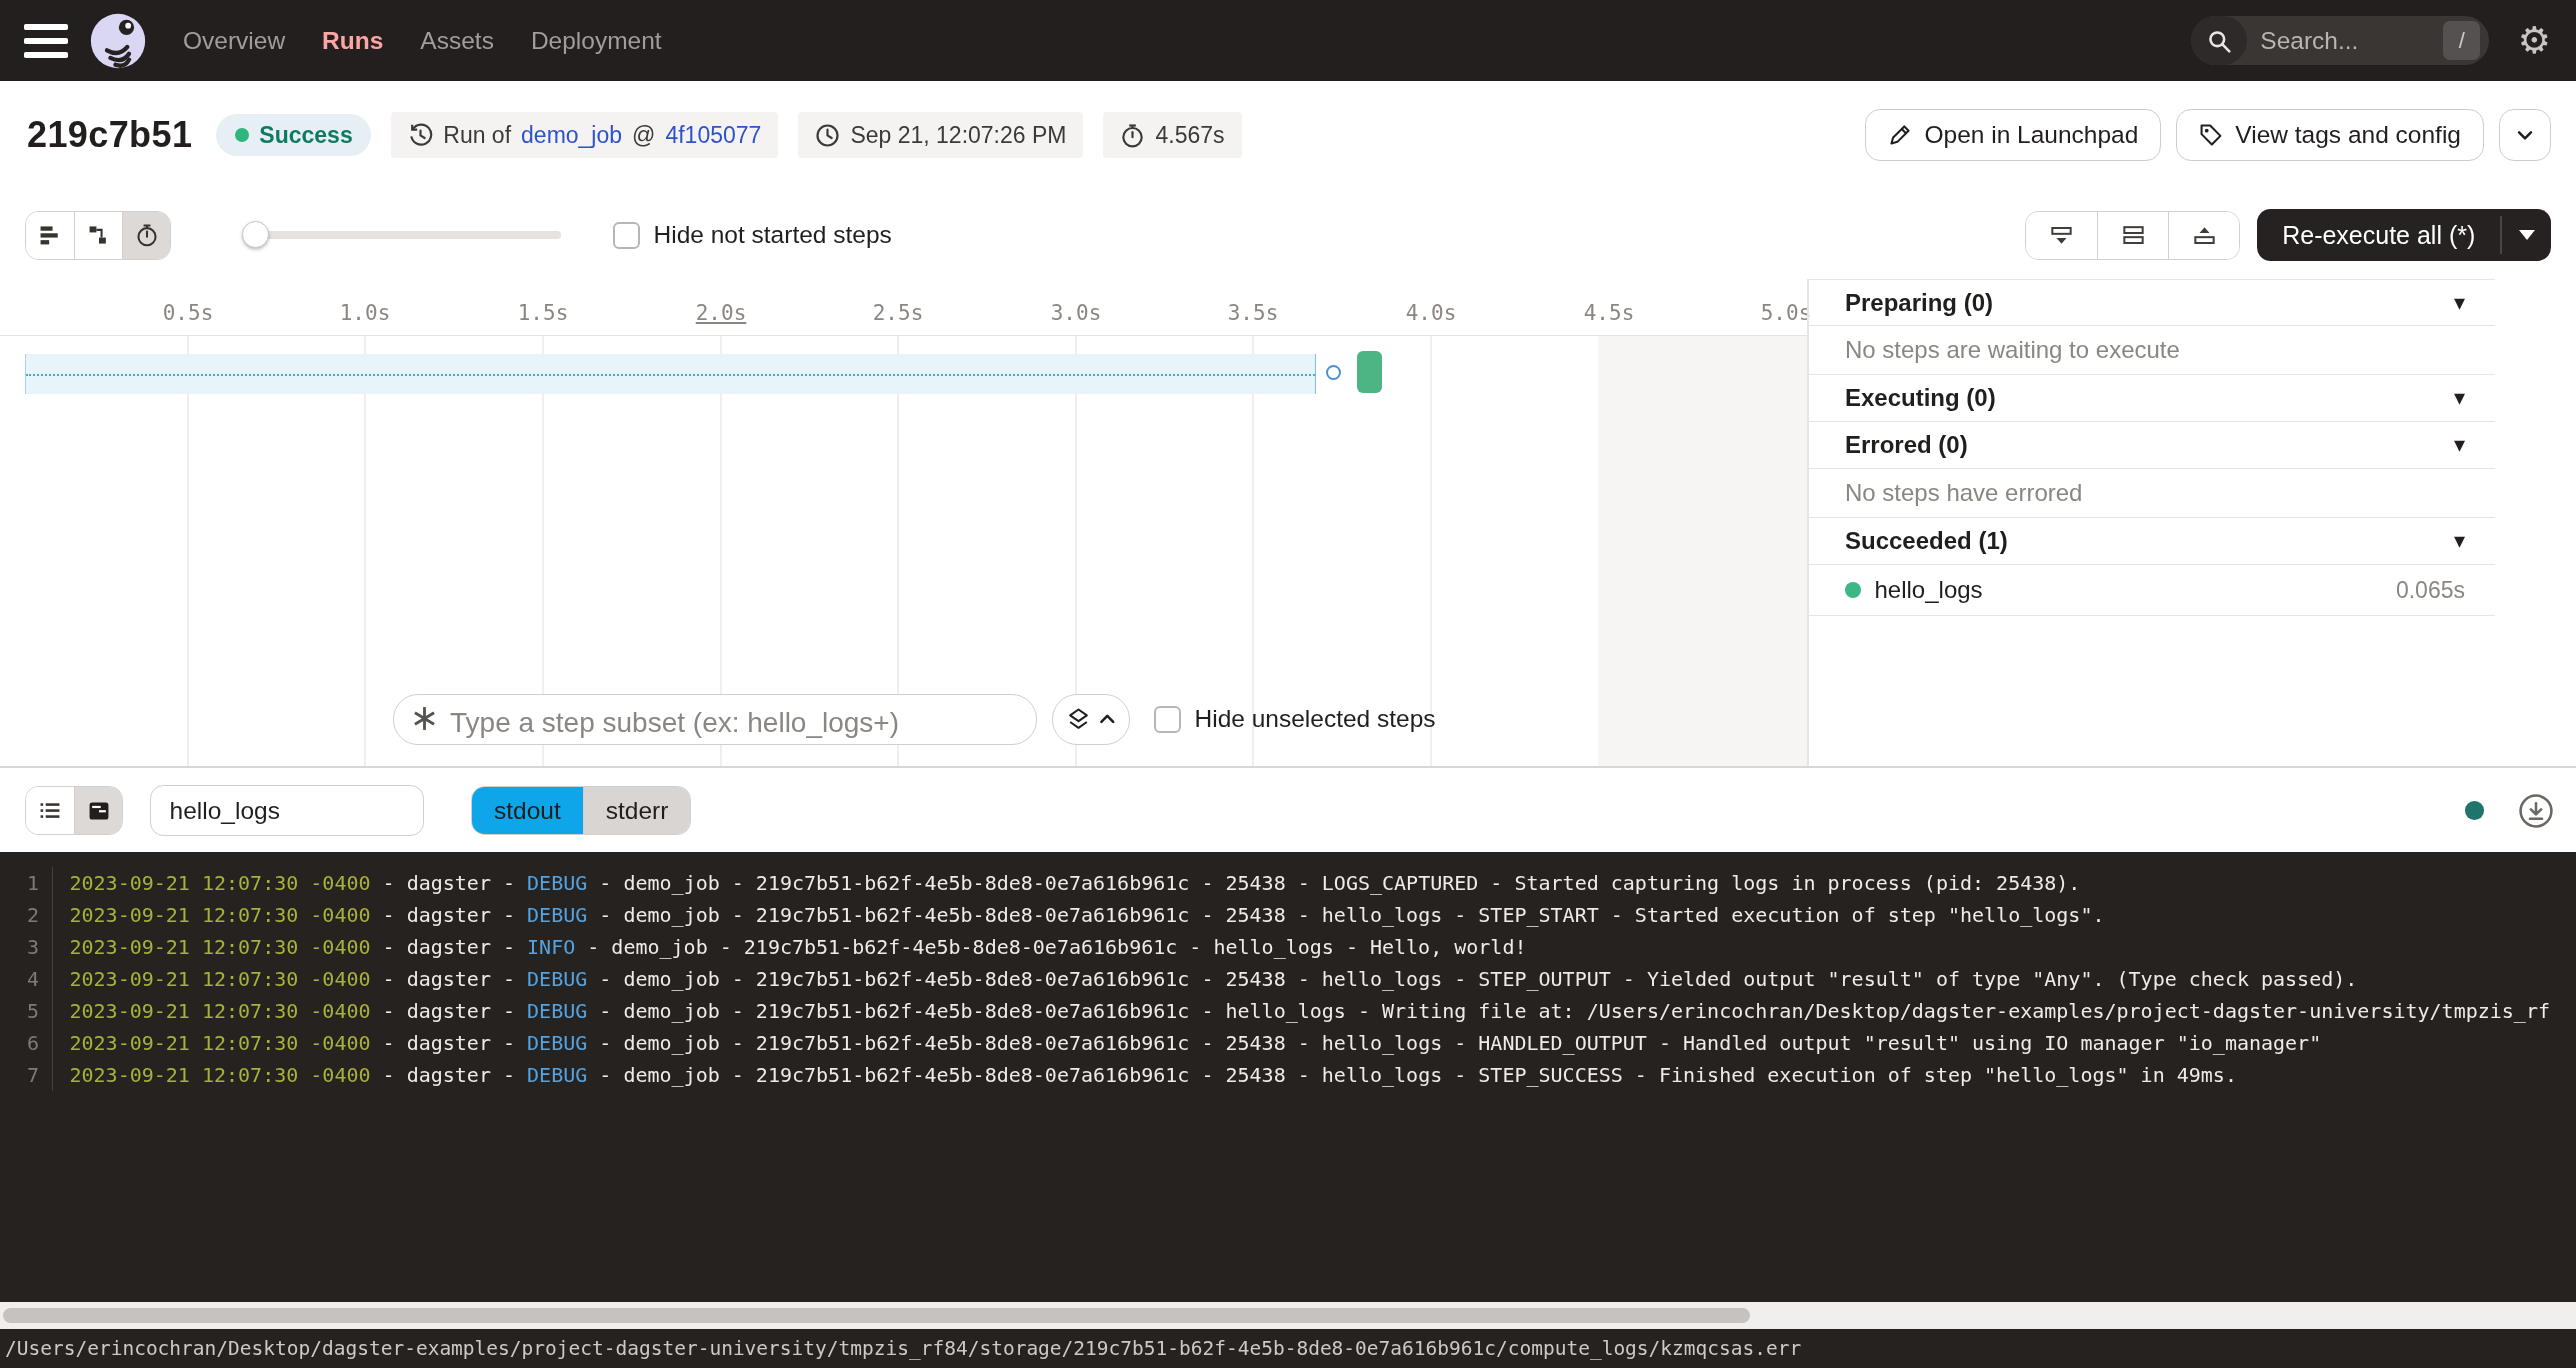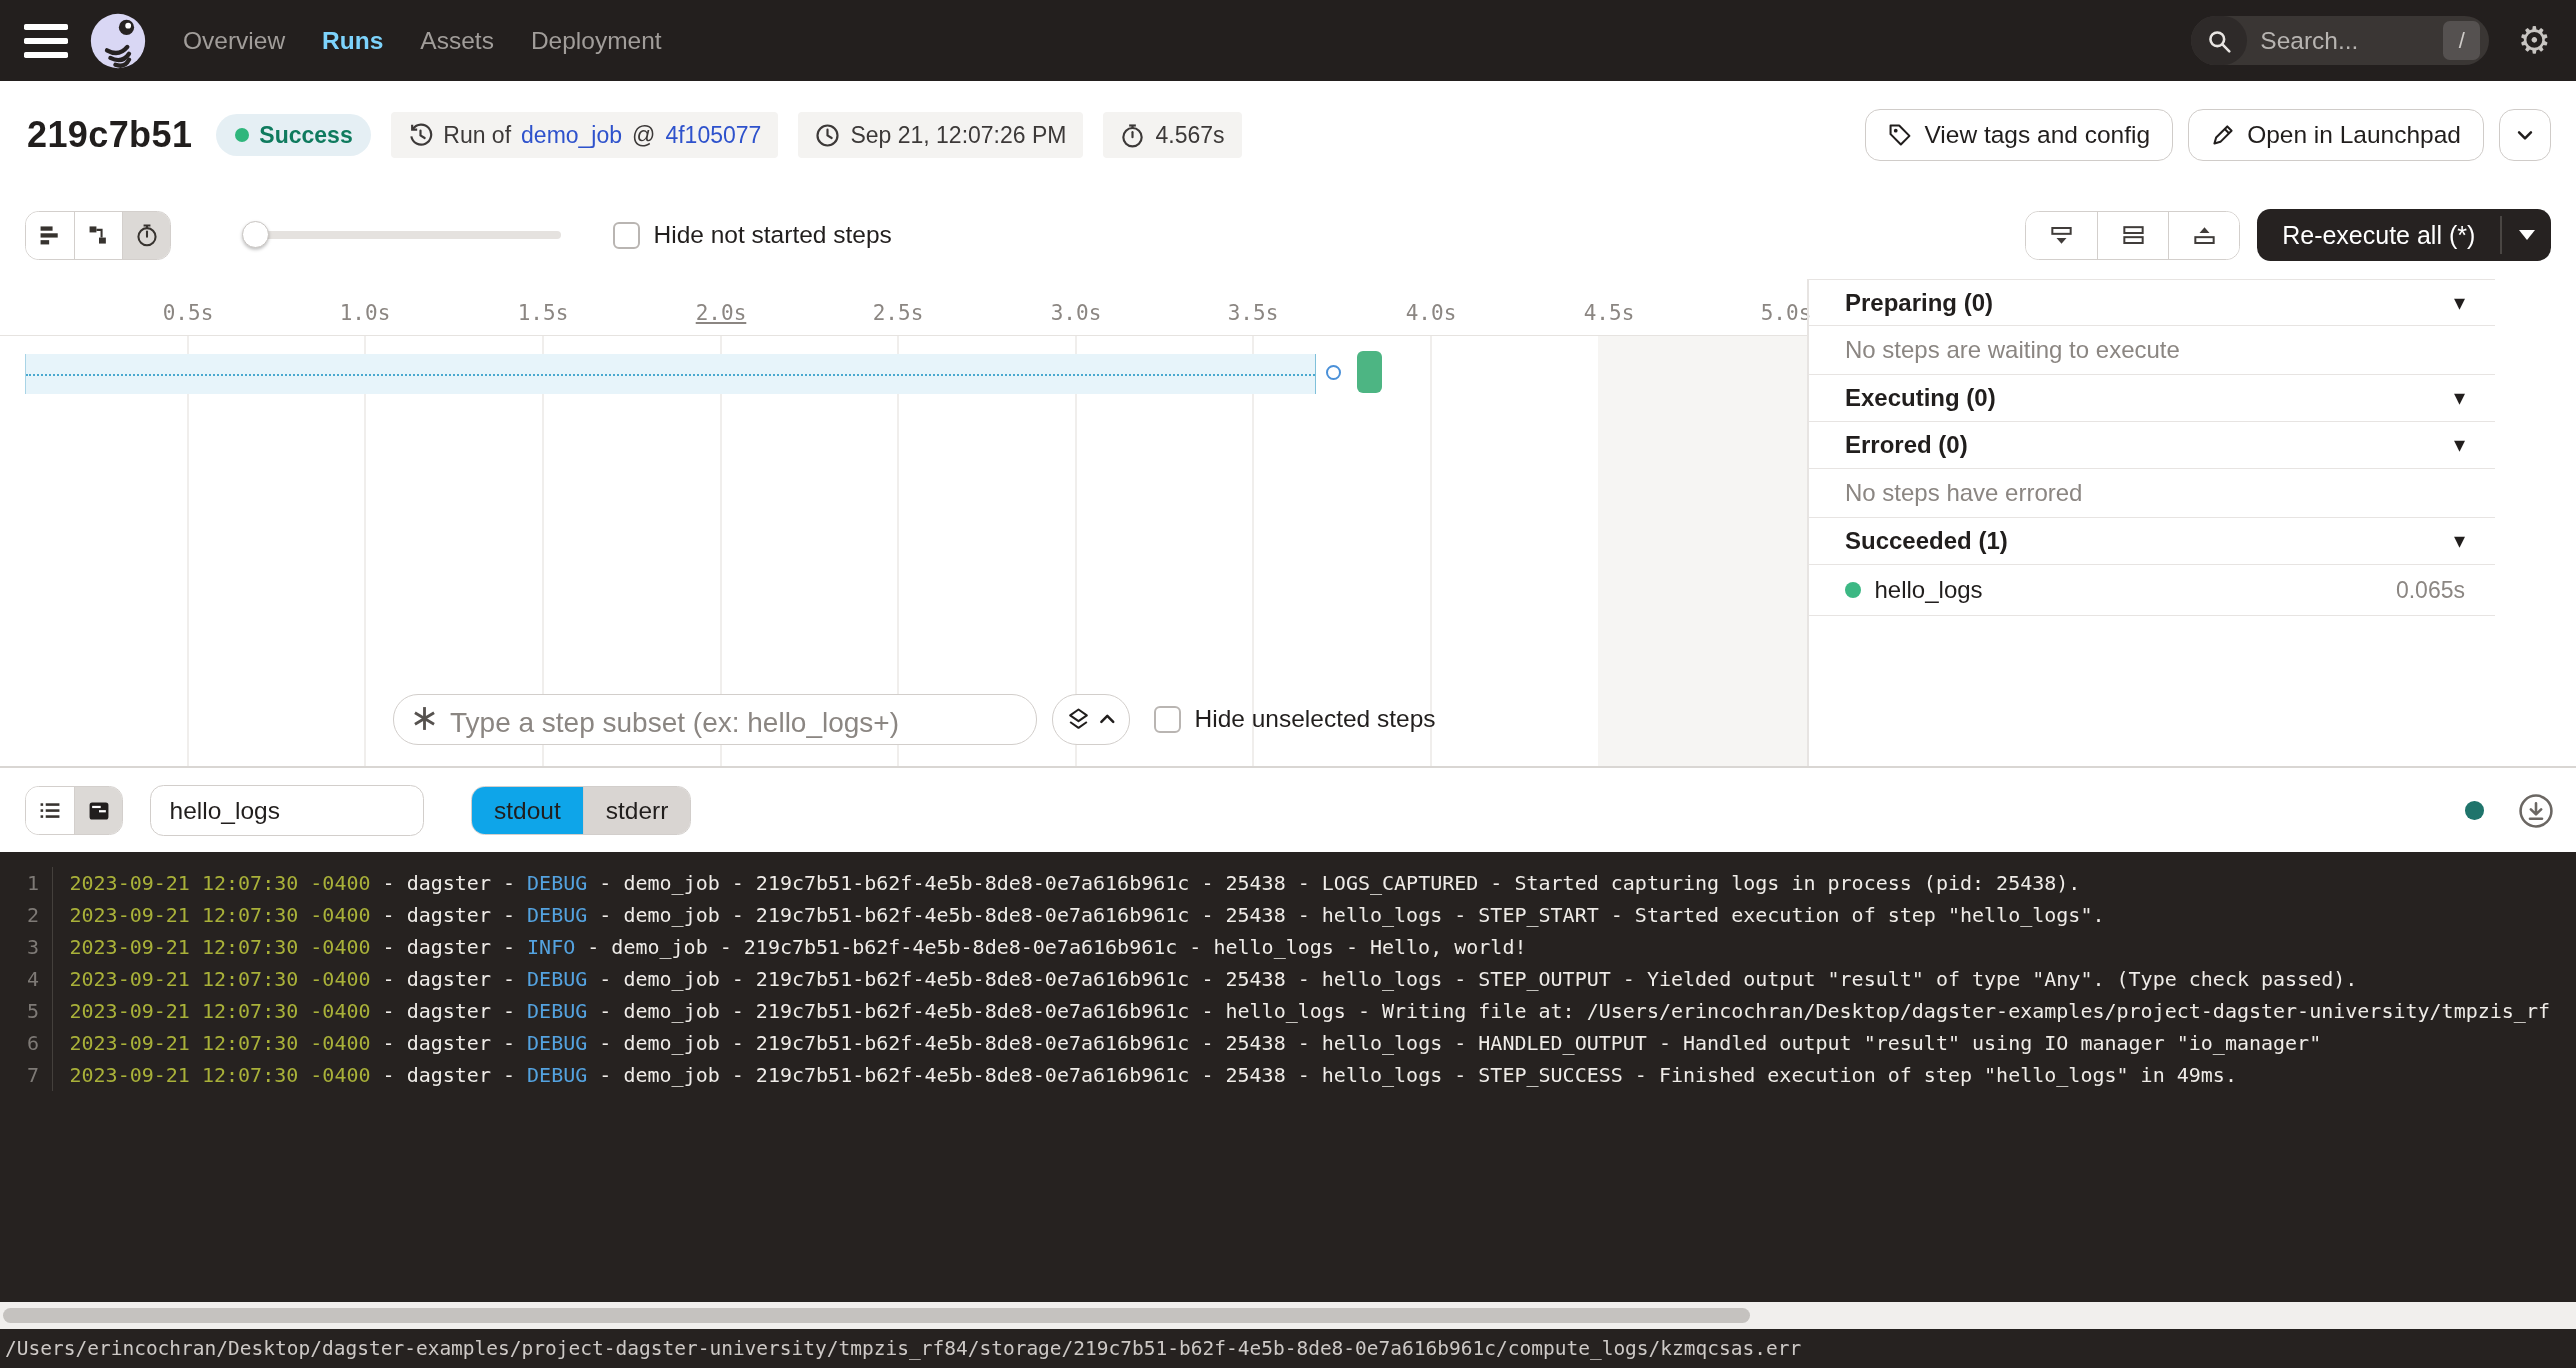--- a/index.html
+++ b/index.html
@@ -8,21 +8,21 @@
 
   
   .topnav { position:absolute; top:0; left:0; width:2576px; height:81px;
             background:#231f1e; display:flex; align-items:center; }
   .hamburger { width:44px; height:34px; margin-left:24px; display:flex; flex-direction:column;
                justify-content:space-between; cursor:pointer; }
   .hamburger i { display:block; height:6px; background:#fff; border-radius:1.7px; }
   .logo { width:56px; height:56px; margin-left:22px; }
   .nav-items { display:flex; align-items:center; margin-left:37px; gap:37px; }
   .nav-item { font-size:24.5px; color:#a19d9a; cursor:pointer; }
-  .nav-item.active { color:#7dd3fc; font-weight:700; }
+  .nav-item.active { color:#fca5a5; font-weight:700; }
   .nav-right { margin-left:auto; display:flex; align-items:center; margin-right:25px; gap:29px; }
   .searchbox { width:298px; height:49px; background:#3a3634; border-radius:24.5px;
                display:flex; align-items:center; overflow:hidden; }
   .search-icon-wrap { width:56px; height:49px; background:#2e2a29; border-radius:24.5px;
                       display:flex; align-items:center; justify-content:center; flex:none; }
   .searchbox input { background:transparent; border:none; outline:none; color:#e8e5e2;
                      font-size:24.5px; width:100%; padding-left:13.5px; font-family:"Liberation Sans",sans-serif; }
   .searchbox input::placeholder { color:#b7b4b1; }
   .slash-badge { flex:none; width:37px; height:39px; border-radius:6.8px; background:#555150;
                  color:#cfccc9; font-size:22px; display:flex; align-items:center; justify-content:center;
@@ -221,31 +221,31 @@
         <circle cx="15" cy="17" r="11" stroke="#3c3938" stroke-width="2.6" fill="none"></circle>
         <line x1="11" y1="3" x2="19" y2="3" stroke="#3c3938" stroke-width="2.6"></line>
         <line x1="15" y1="3" x2="15" y2="6" stroke="#3c3938" stroke-width="2.6"></line>
         <path d="M15 11 v6" stroke="#3c3938" stroke-width="2.6" stroke-linecap="round"></path>
       </svg>
     <span>4.567s</span>
   </div>
   <div class="hdr-buttons">
     <div class="btn-outline">
       <svg width="24" height="24" viewBox="0 0 28 28">
+          <path d="M4 24 l2-7 13-13 5 5 -13 13 z" stroke="#211e1d" stroke-width="2.4" fill="none" stroke-linejoin="round"></path>
+          <line x1="16" y1="7" x2="21" y2="12" stroke="#211e1d" stroke-width="2.4"></line>
+        </svg>
+      <span>Open in Launchpad</span>
+    </div>
+    <div class="btn-outline">
+      <svg width="24" height="24" viewBox="0 0 28 28">
           <path d="M3 3 h10 l12 12 -10 10 -12-12 z" stroke="#211e1d" stroke-width="2.4" fill="none" stroke-linejoin="round"></path>
           <circle cx="9" cy="9" r="2.2" fill="#211e1d"></circle>
         </svg>
       <span>View tags and config</span>
-    </div>
-    <div class="btn-outline">
-      <svg width="24" height="24" viewBox="0 0 28 28">
-          <path d="M4 24 l2-7 13-13 5 5 -13 13 z" stroke="#211e1d" stroke-width="2.4" fill="none" stroke-linejoin="round"></path>
-          <line x1="16" y1="7" x2="21" y2="12" stroke="#211e1d" stroke-width="2.4"></line>
-        </svg>
-      <span>Open in Launchpad</span>
     </div>
     <div class="btn-outline sq">
       <svg width="22" height="22" viewBox="0 0 26 26">
           <path d="M6 10 l7 7 7-7" stroke="#211e1d" stroke-width="3" fill="none" stroke-linecap="round" stroke-linejoin="round"></path>
         </svg>
     </div>
   </div>
 </div>
 
 <div class="toolbar">

